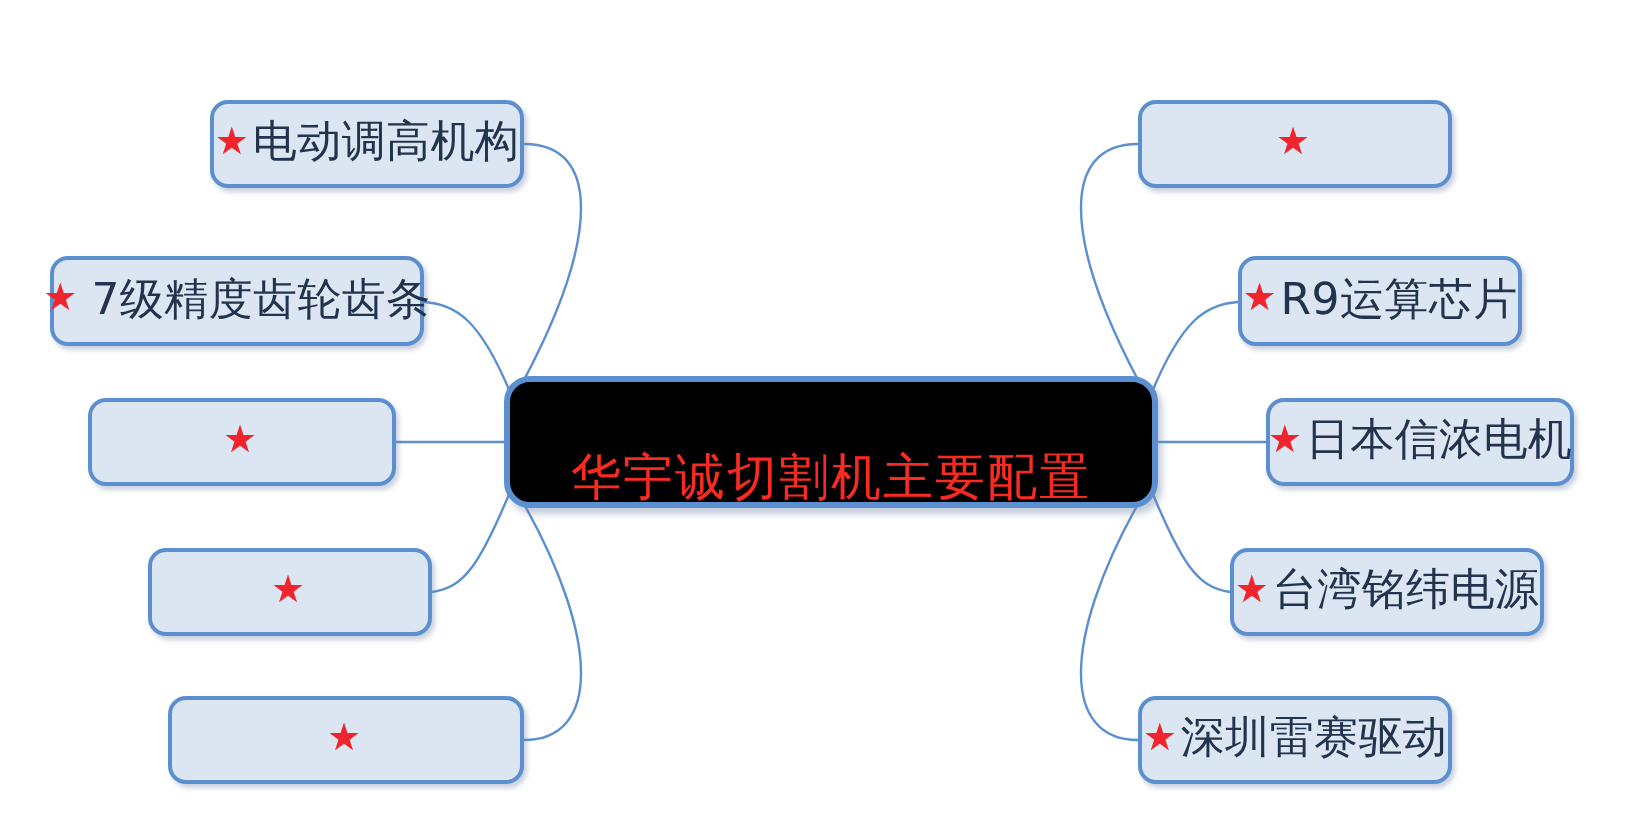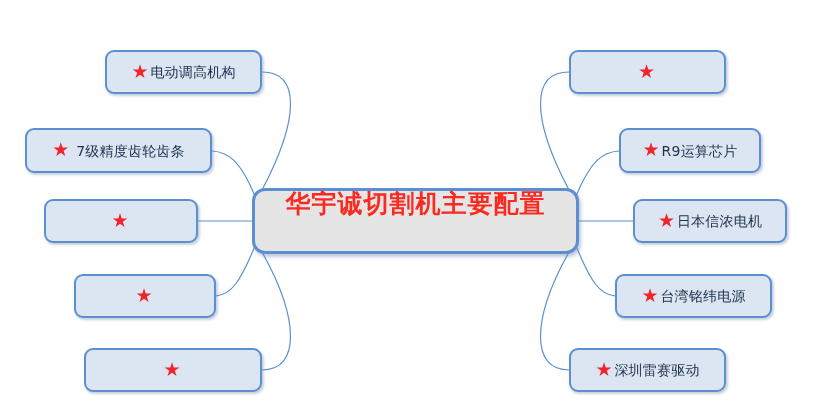--- a/index.html
+++ b/index.html
@@ -42,42 +42,41 @@
     color: #f0242c;
     font-size: 19px;
     line-height: 1;
     margin-right: 2px;
     flex: 0 0 auto;
     position: relative;
     top: -1px;
   }
   .node .label {
     color: #22334d;
-    font-size: 14px;
+    font-size: 22px;
     line-height: 1;
     letter-spacing: 0.2px;
   }
   .node.gap .star { margin-right: 7px; }
 
   #center-node {
     position: absolute;
     box-sizing: border-box;
     left: 252px;
     top: 188px;
     width: 327px;
     height: 66px;
-    background: #e5e5e5;
+    background: #000000;
     border: 3px solid #5b8fd0;
     border-radius: 13px;
     box-shadow: 2px 3px 3.5px rgba(120,140,170,0.45);
     display: flex;
-    align-items: flex-start;
+    align-items: flex-end;
     justify-content: center;
     z-index: 4;
-    font-weight: bold;
   }
   #center-node .center-label {
     color: #fb2a20;
     font-size: 25px;
     line-height: 1;
     letter-spacing: 1px;
     white-space: nowrap;
   }
 </style>
 </head>

